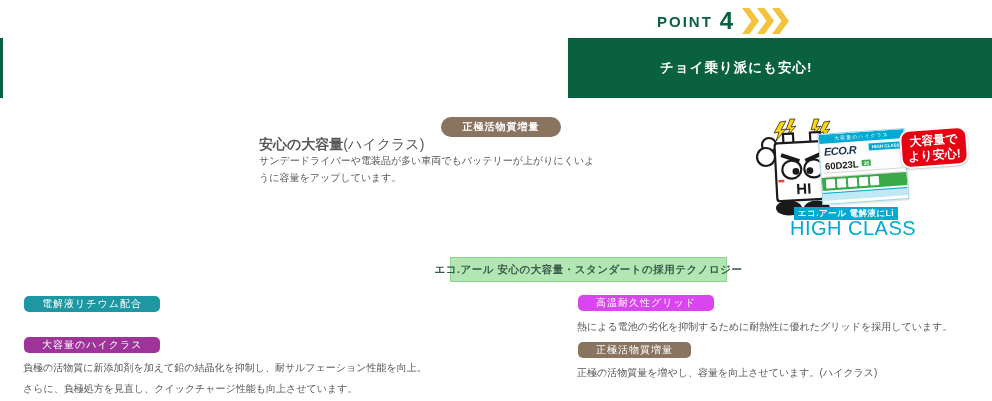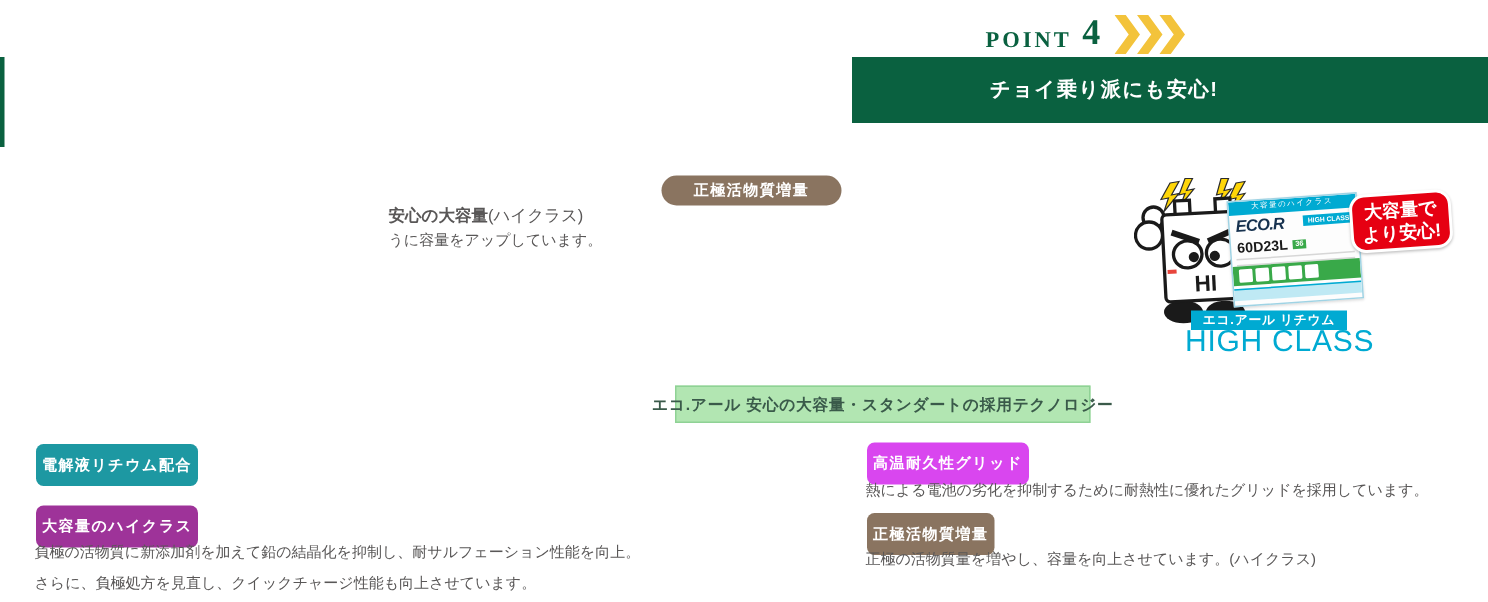--- a/index.html
+++ b/index.html
@@ -6,37 +6,37 @@
   html,body { background:#fff; }
   .stage {
     position:relative; width:992px; height:401px; background:#ffffff;
     overflow:hidden; font-family:"Liberation Sans","DejaVu Sans",sans-serif;
     color:#595757;
   }
   .abs { position:absolute; }
 
   
   .left-sliver { left:0; top:38px; width:3px; height:60px; background:#0a6140; }
-  .point-header { left:657px; top:6px; height:30px; display:flex; align-items:flex-end;font-family:Liberation Serif, serif; }
+  .point-header { left:657px; top:6px; height:30px; display:flex; align-items:center; }
   .point-label { font-size:15px; font-weight:bold; color:#0a6140; letter-spacing:2px; }
   .point-number { font-size:24px; font-weight:bold; color:#0a6140; margin-left:7px; }
   .chevrons { margin-left:9px; display:block; }
-  .banner { left:568px; top:38px; width:424px; height:44px; background:#0a6140; }
+  .banner { left:568px; top:38px; width:424px; height:60px; background:#0a6140; }
   .banner-text {
     position:absolute; left:92px; top:50%; transform:translateY(-50%);
     color:#fff; font-weight:bold; font-size:13.5px; letter-spacing:1px; white-space:nowrap;
   }
 
   
   .feature-badge {
     left:441px; top:117px; width:120px; height:20px; background:#8a7460;
     border-radius:10px; color:#fff; font-size:10px; font-weight:bold;
     display:flex; align-items:center; justify-content:center; letter-spacing:1px;
   }
-  .feature-heading { left:259px; top:136px; font-size:11px; color:#595757; white-space:nowrap; }
+  .feature-heading { left:259px; top:136px; font-size:14px; color:#595757; white-space:nowrap; }
   .feature-heading b { font-weight:bold; }
   .feature-desc { left:259px; top:152px; font-size:10px; line-height:17px; color:#595757; white-space:nowrap; }
 
   
   .mascot { left:756px; top:118px; }
   .battery-card {
     left:820px; top:131px; width:87px; height:71px; background:#fdfdfd;
     border:1px solid #9fd3e4; transform:rotate(-4deg); box-shadow:0 1px 2px rgba(0,0,0,.15);
     overflow:hidden;
   }
@@ -64,22 +64,22 @@
   }
   .series-title { left:790px; top:217px; width:112px; text-align:center; font-size:20px; color:#00aad2; letter-spacing:0.5px; white-space:nowrap; }
 
   
   .tech-title {
     left:450px; top:257px; width:277px; height:25px; background:#b2e6b2;
     border:1px solid #8fd295; color:#3a5a4a; font-size:10.5px; font-weight:bold;
     display:flex; align-items:center; justify-content:center; letter-spacing:0.5px; white-space:nowrap;
   }
   .tech-badge {
-    height:28px; padding:0 4px; border-radius:5px; color:#fff; font-size:10px;
-    font-weight:bold; display:inline-flex; align-items:center; letter-spacing:1px; white-space:nowrap;
+    height:16px; padding:0 18px; border-radius:5px; color:#fff; font-size:10px;
+    font-weight:normal; display:inline-flex; align-items:center; letter-spacing:1px; white-space:nowrap;
   }
   .tb-teal   { left:24px;  top:296px; background:#1d98a2; }
   .tb-purple { left:24px;  top:337px; background:#9e3399; }
   .tb-red    { left:578px; top:295px; background:#d946ef; }
   .tb-olive  { left:578px; top:342px; background:#8a7460; }
   .tech-line { font-size:10px; color:#595757; white-space:nowrap; }
   .tl-0  { left:23px;  top:320px; }
   .tl-1a { left:23px;  top:361px; }
   .tl-1b { left:23px;  top:382px; }
   .tl-2  { left:577px; top:320px; }
@@ -102,20 +102,21 @@
     </svg>
   </div>
 
   <div class="abs banner">
     <span class="banner-text">チョイ乗り派にも安心!</span>
   </div>
 
   <div class="abs feature-badge">正極活物質増量</div>
   <div class="abs feature-heading"><b>安心の大容量</b><span>(ハイクラス)</span></div>
   <div class="abs feature-desc">
+    <div>サンデードライバーや電装品が多い車両でもバッテリーが上がりにくいよ</div>
     <div>うに容量をアップしています。</div>
   </div>
 
   <svg class="abs mascot" width="94" height="100" viewBox="0 0 94 100">
 
     <g stroke="#2b2b2b" stroke-width="0.8" fill="#ffd608">
       <polygon points="24,4 30,3 25,12 30,11 20,23 23,14 18,15"></polygon>
       <polygon points="34,1 39,1 35,9 40,8 31,19 34,11 30,12"></polygon>
       <polygon points="58,1 63,1 60,9 65,8 56,19 59,11 55,12"></polygon>
       <polygon points="68,4 74,3 69,12 74,11 65,23 68,14 63,15"></polygon>
@@ -165,21 +166,21 @@
         <i></i>
     </div>
     <div class="bc-bottom"></div>
   </div>
 
   <div class="abs capacity-badge">
     <span>大容量で</span>
     <span>より安心!</span>
   </div>
 
-  <div class="abs name-badge">エコ.アール リチウム</div>
+  <div class="abs name-badge">エコ.アール 電解液にLi</div>
   <div class="abs series-title">HIGH CLASS</div>
 
   <div class="abs tech-title">エコ.アール 安心の大容量・スタンダートの採用テクノロジー</div>
 
   <div class="abs tech-badge tb-teal">電解液リチウム配合</div>
 
   <div class="abs tech-badge tb-purple">大容量のハイクラス</div>
   <div class="abs tech-line tl-1b">さらに、負極処方を見直し、クイックチャージ性能も向上させています。</div>
   <div class="abs tech-line tl-1a">負極の活物質に新添加剤を加えて鉛の結晶化を抑制し、耐サルフェーション性能を向上。</div>
 

